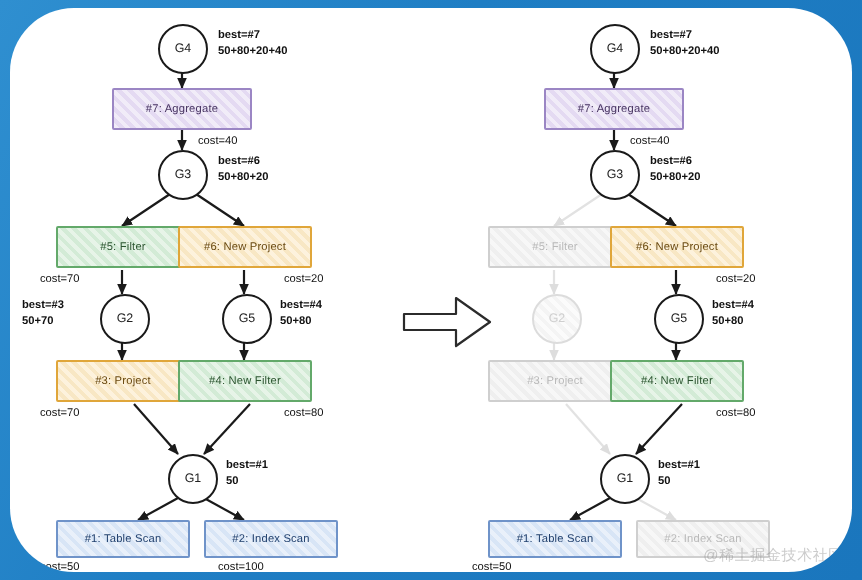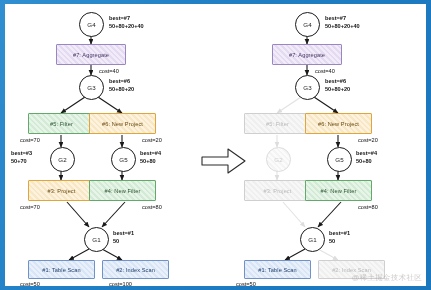--- a/index.html
+++ b/index.html
@@ -2,21 +2,21 @@
 <html><head>
 <meta charset="utf-8">
 <style>
   html,body{margin:0;padding:0;background:#ffffff;}
   body{width:431px;height:290px;overflow:hidden;
        font-family:"Liberation Sans","DejaVu Sans",sans-serif;}
 
   #frame{position:relative;width:431px;height:290px;box-sizing:border-box;
          background:linear-gradient(120deg,#2f8fd0 0%,#1f7ec4 40%,#1a76bd 100%);
          padding:4px 5px 4px 5px;}
-  #canvas{position:relative;width:100%;height:100%;background:#ffffff;overflow:hidden;}
+  #canvas{position:relative;width:100%;height:100%;background:#ffffff;overflow:hidden;border-radius:32px;}
 
   
   .pane{position:absolute;top:0;height:100%;}
   #pane-left{left:0;width:212px;}
   #pane-right{left:212px;width:209px;}
 
   
   .edges{position:absolute;left:0;top:0;width:100%;height:100%;overflow:visible;}
 
   

